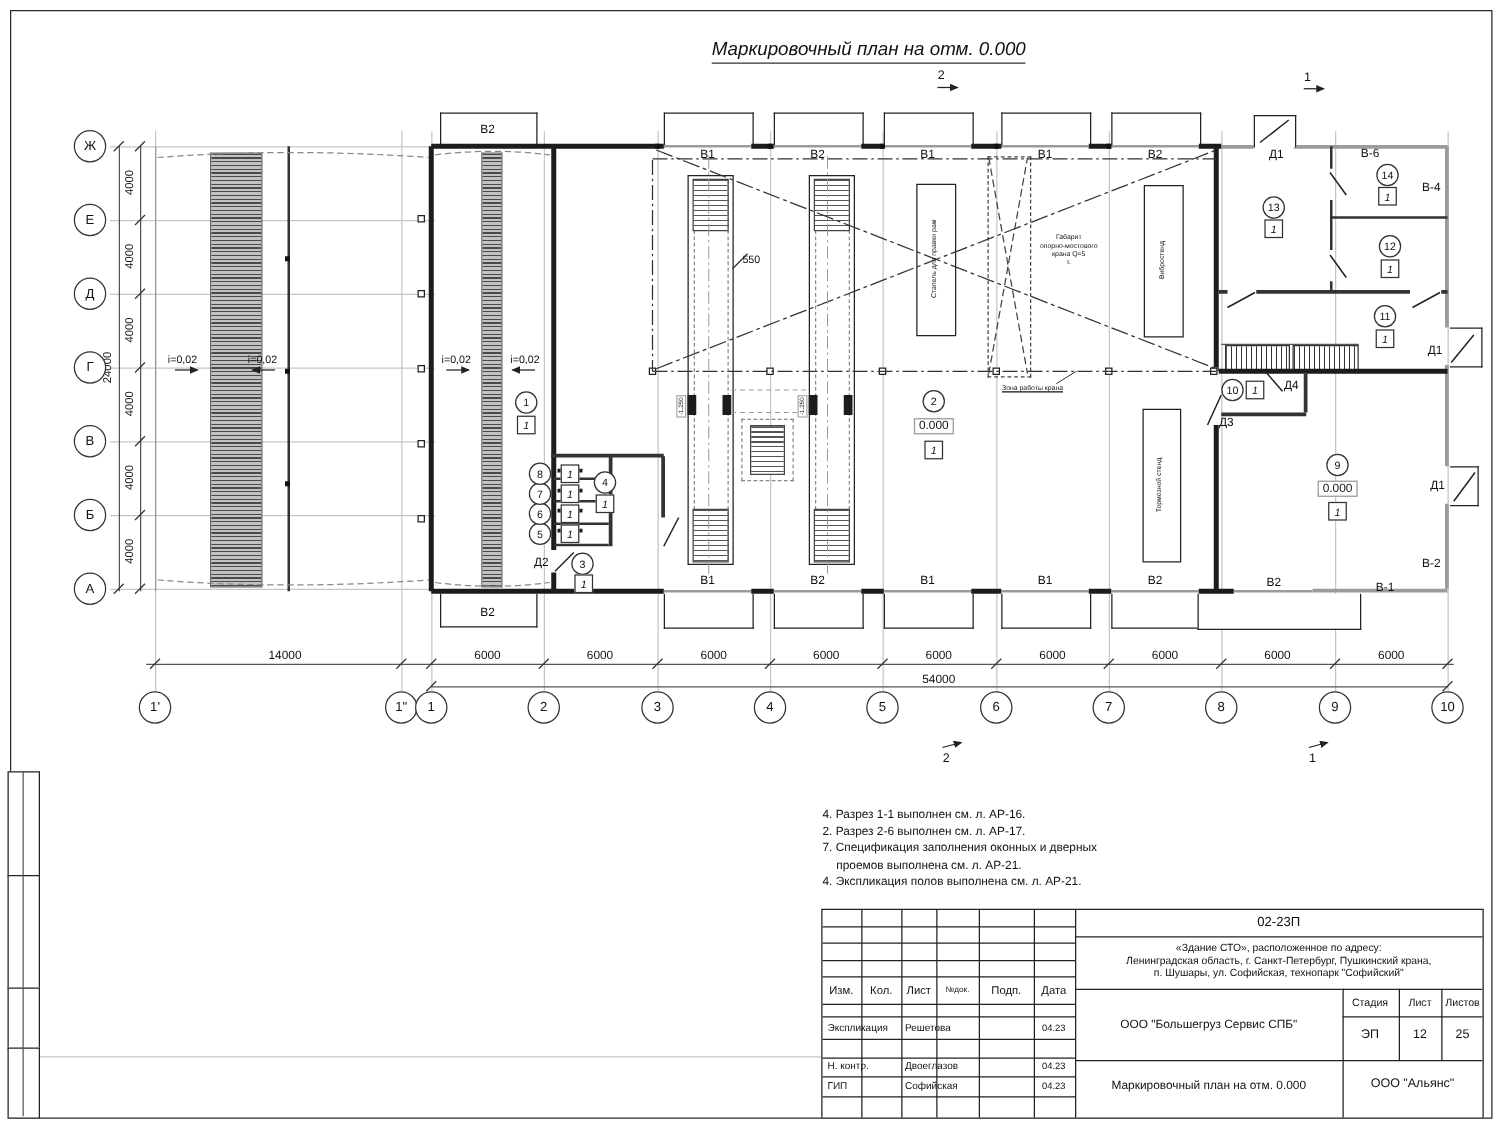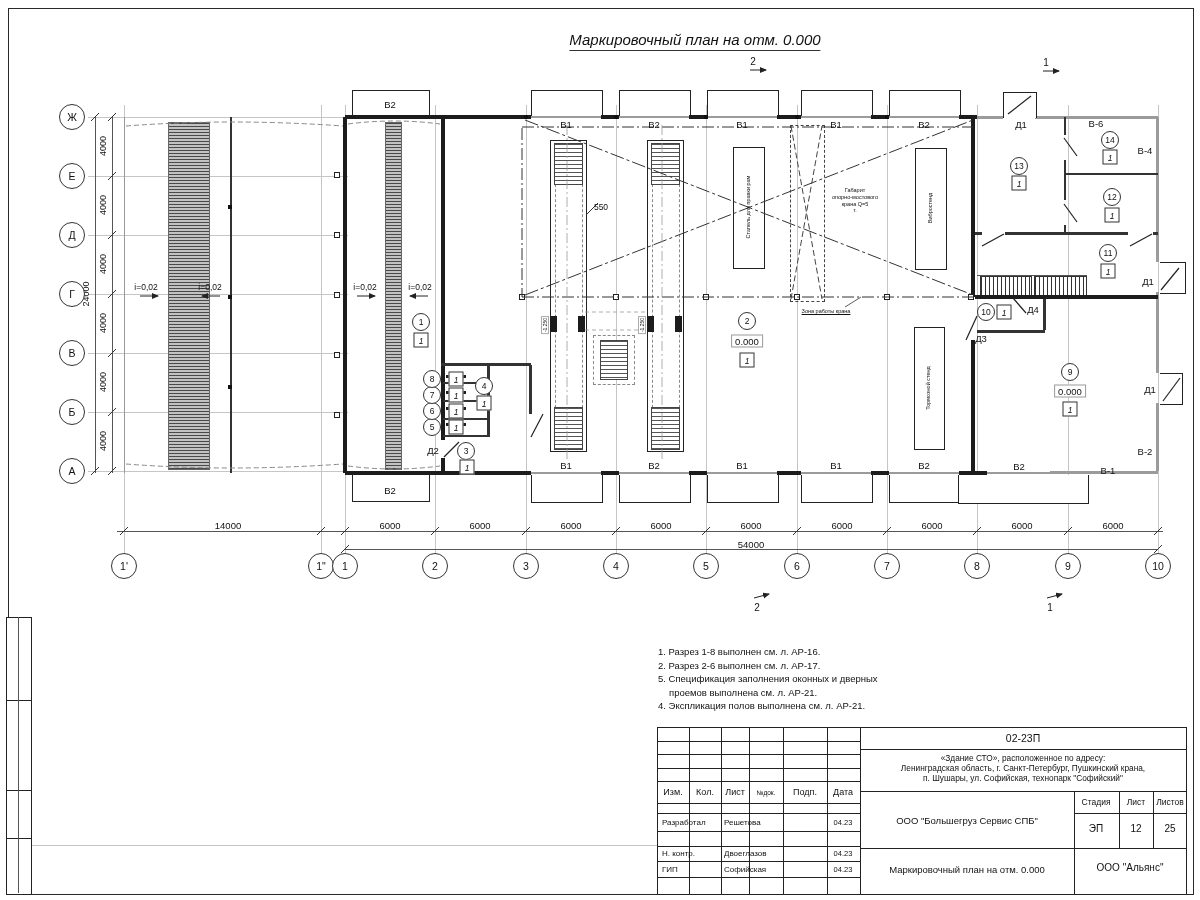--- a/index.html
+++ b/index.html
@@ -317,23 +317,23 @@
   <div class="rmc" style="left:1108px;top:253px">11</div>
   <div class="rsq" style="left:1108px;top:271px">1</div>
   <div class="rmc" style="left:1112px;top:197px">12</div>
   <div class="rsq" style="left:1112px;top:215px">1</div>
   <div class="rmc" style="left:1019px;top:166px">13</div>
   <div class="rsq" style="left:1019px;top:183px">1</div>
   <div class="rmc" style="left:1110px;top:140px">14</div>
   <div class="rsq" style="left:1110px;top:157px">1</div>
 
   <div class="notes">
-    <div>1. Разрез 1-8 выполнен см. л. АР-16.</div>
+    <div>4. Разрез 1-1 выполнен см. л. АР-16.</div>
     <div>2. Разрез 2-6 выполнен см. л. АР-17.</div>
-    <div>5. Спецификация заполнения оконных и дверных</div>
+    <div>7. Спецификация заполнения оконных и дверных</div>
     <div style="padding-left:11px">проемов выполнена см. л. АР-21.</div>
     <div>4. Экспликация полов выполнена см. л. АР-21.</div>
   </div>
 
   <svg class="ovl" width="1200" height="900" viewBox="0 0 1200 900">
     <defs>
       <marker id="arr" markerWidth="8" markerHeight="8" refX="6" refY="3" orient="auto">
         <path d="M0,0 L7,3 L0,6 Z" fill="#222"></path>
       </marker>
     </defs>
@@ -452,21 +452,21 @@
     <div class="t" style="left:512px;top:74px">Листов</div>
     <div class="t" style="left:438px;top:100px;font-size:10px">ЭП</div>
     <div class="t" style="left:478px;top:100px;font-size:10px">12</div>
     <div class="t" style="left:512px;top:100px;font-size:10px">25</div>
     <div class="t" style="left:15px;top:64px;font-size:9px">Изм.</div>
     <div class="t" style="left:47px;top:64px;font-size:9px">Кол.</div>
     <div class="t" style="left:77px;top:64px;font-size:9px">Лист</div>
     <div class="t" style="left:108px;top:64px;font-size:6.5px">№док.</div>
     <div class="t" style="left:147px;top:64px;font-size:9px">Подп.</div>
     <div class="t" style="left:185px;top:64px;font-size:9px">Дата</div>
-    <div class="tL" style="left:4px;top:94px">Разработал</div>
+    <div class="tL" style="left:4px;top:94px">Экспликация</div>
     <div class="tL" style="left:66px;top:94px">Решетова</div>
     <div class="t" style="left:185px;top:94px;font-size:7.5px">04.23</div>
     <div class="tL" style="left:4px;top:125px">Н. контр.</div>
     <div class="tL" style="left:66px;top:125px">Двоеглазов</div>
     <div class="t" style="left:185px;top:125px;font-size:7.5px">04.23</div>
     <div class="tL" style="left:4px;top:141px">ГИП</div>
     <div class="tL" style="left:66px;top:141px">Софийская</div>
     <div class="t" style="left:185px;top:141px;font-size:7.5px">04.23</div>
   </div>
 

